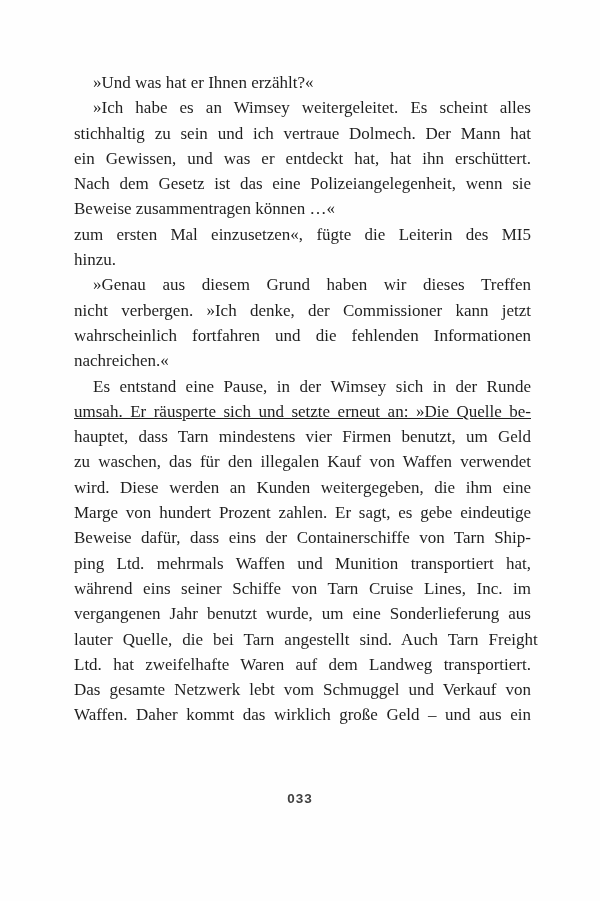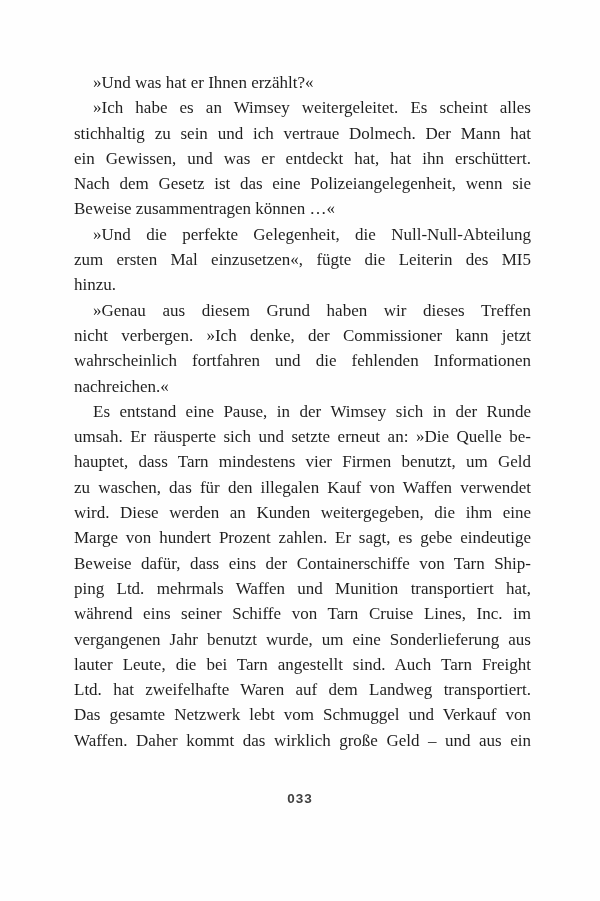--- a/index.html
+++ b/index.html
@@ -56,41 +56,40 @@
         <div class="line indent"><span class="line-text">»Und was hat er Ihnen erzählt?«</span></div>
       </div>
       <div class="paragraph">
         <div class="line indent justify"><span class="line-text" style="word-spacing: 7.88px;">»Ich habe es an Wimsey weitergeleitet. Es scheint alles</span></div>
         <div class="line justify"><span class="line-text" style="word-spacing: 5.56px;">stichhaltig zu sein und ich vertraue Dolmech. Der Mann hat</span></div>
         <div class="line justify"><span class="line-text" style="word-spacing: 6.82px;">ein Gewissen, und was er entdeckt hat, hat ihn erschüttert.</span></div>
         <div class="line justify"><span class="line-text" style="word-spacing: 5.38px;">Nach dem Gesetz ist das eine Polizeiangelegenheit, wenn sie</span></div>
         <div class="line"><span class="line-text">Beweise zusammentragen können …«</span></div>
       </div>
       <div class="paragraph">
-        <div class="line indent justify"><span class="line-text" style="word-spacing: 11.12px;">»Und die perfekte Gelegenheit, die Null-Null-Abteilung</span></div>
         <div class="line justify"><span class="line-text" style="word-spacing: 9.03px;">zum ersten Mal einzusetzen«, fügte die Leiterin des MI5</span></div>
         <div class="line"><span class="line-text">hinzu.</span></div>
       </div>
       <div class="paragraph">
         <div class="line indent justify"><span class="line-text" style="word-spacing: 12.37px;">»Genau aus diesem Grund haben wir dieses Treffen</span></div>
         <div class="line justify"><span class="line-text" style="word-spacing: 9.02px;">nicht verbergen. »Ich denke, der Commissioner kann jetzt</span></div>
         <div class="line justify"><span class="line-text" style="word-spacing: 10.87px;">wahrscheinlich fortfahren und die fehlenden Informationen</span></div>
         <div class="line"><span class="line-text">nachreichen.«</span></div>
       </div>
       <div class="paragraph">
         <div class="line indent justify"><span class="line-text" style="word-spacing: 5.23px;">Es entstand eine Pause, in der Wimsey sich in der Runde</span></div>
-        <div class="line justify"><span class="line-text" style="word-spacing: 3.26px;">umsah. Er räusperte sich und setzte erneut an: »Die Quelle be-</span></div>
+        <div class="line justify"><span class="line-text" style="word-spacing: 3.26px; text-decoration: underline;">umsah. Er räusperte sich und setzte erneut an: »Die Quelle be-</span></div>
         <div class="line justify"><span class="line-text" style="word-spacing: 5.97px;">hauptet, dass Tarn mindestens vier Firmen benutzt, um Geld</span></div>
         <div class="line justify"><span class="line-text" style="word-spacing: 3.9px;">zu waschen, das für den illegalen Kauf von Waffen verwendet</span></div>
         <div class="line justify"><span class="line-text" style="word-spacing: 6.3px;">wird. Diese werden an Kunden weitergegeben, die ihm eine</span></div>
         <div class="line justify"><span class="line-text" style="word-spacing: 3.55px;">Marge von hundert Prozent zahlen. Er sagt, es gebe eindeutige</span></div>
         <div class="line justify"><span class="line-text" style="word-spacing: 5.21px;">Beweise dafür, dass eins der Containerschiffe von Tarn Ship-</span></div>
         <div class="line justify"><span class="line-text" style="word-spacing: 8.04px;">ping Ltd. mehrmals Waffen und Munition transportiert hat,</span></div>
         <div class="line justify"><span class="line-text" style="word-spacing: 6.34px;">während eins seiner Schiffe von Tarn Cruise Lines, Inc. im</span></div>
         <div class="line justify"><span class="line-text" style="word-spacing: 4.77px;">vergangenen Jahr benutzt wurde, um eine Sonderlieferung aus</span></div>
-        <div class="line justify"><span class="line-text" style="word-spacing: 5.74px;">lauter Leute, die bei Tarn angestellt sind. Auch Tarn Freight</span></div>
+        <div class="line justify"><span class="line-text" style="word-spacing: 5.74px;">lauter Quelle, die bei Tarn angestellt sind. Auch Tarn Freight</span></div>
         <div class="line justify"><span class="line-text" style="word-spacing: 7.06px;">Ltd. hat zweifelhafte Waren auf dem Landweg transportiert.</span></div>
         <div class="line justify"><span class="line-text" style="word-spacing: 4.76px;">Das gesamte Netzwerk lebt vom Schmuggel und Verkauf von</span></div>
         <div class="line justify"><span class="line-text" style="word-spacing: 4.28px;">Waffen. Daher kommt das wirklich große Geld – und aus ein</span></div>
       </div>
     </div>
   <div class="page-number">033</div>
 </div>
 
 </body></html>

